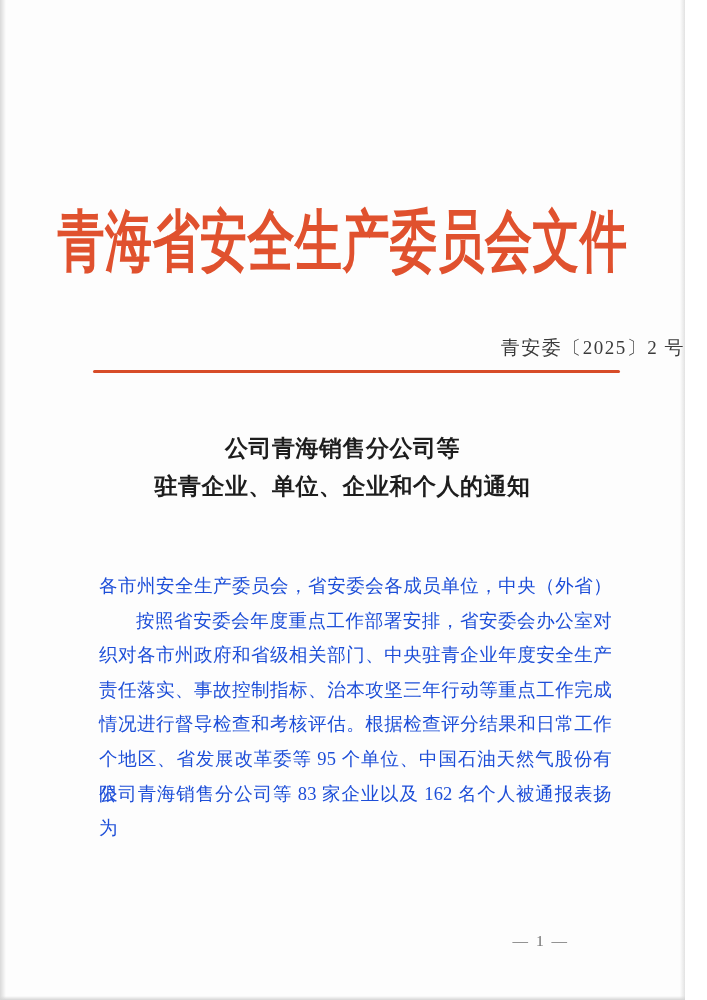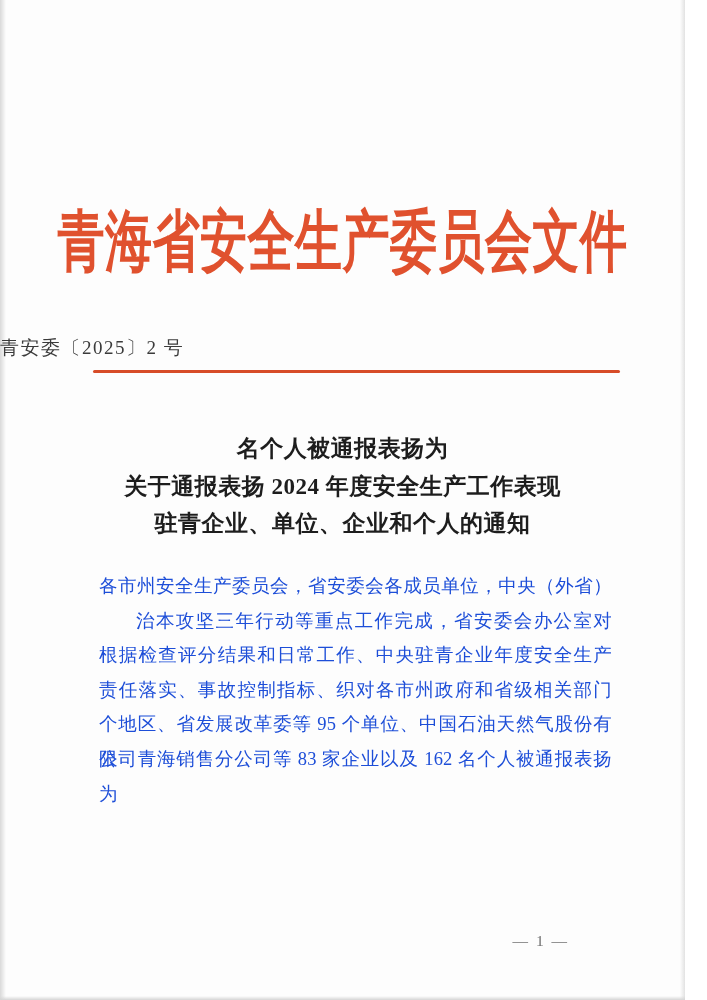--- a/index.html
+++ b/index.html
@@ -38,21 +38,21 @@
     font-weight: 700;
     color: var(--accent, #e0512e);
     transform: scaleY(1.42);
     transform-origin: center;
     white-space: nowrap;
     letter-spacing: 0.5px;
   }
   .doc-number {
     position: absolute;
     top: 335px; left: 0; right: 0;
-    text-align: left;
+    text-align: right;
     font-size: 19px;
     color: #3b3b3b;
     letter-spacing: 1.5px;
     white-space: nowrap;
   }
   .red-rule {
     position: absolute;
     top: 370px; left: 93px;
     width: 527px; height: 3px;
     background: var(--rule, #d74c28);
@@ -108,29 +108,29 @@
   <div class="edge-right"></div>
   <div class="edge-bottom"></div>
 
   <div class="header-title">青海省安全生产委员会文件</div>
 
   <div class="doc-number">青安委〔2025〕2 号</div>
 
   <div class="red-rule"></div>
 
   <div class="title-block">
-    <div>名个人被通报表扬为</div>
-    <div>关于通报表扬 2024 年度安全生产工作表现</div>
+    <div>公司青海销售分公司等</div>
     <div>驻青企业、单位、企业和个人的通知</div>
   </div>
 
   <div class="body-text">
     <div class="body-line fill">各市州安全生产委员会，省安委会各成员单位，中央（外省）</div>
-    <div class="body-line fill indent">治本攻坚三年行动等重点工作完成，省安委会办公室对</div>
-    <div class="body-line fill">根据检查评分结果和日常工作、中央驻青企业年度安全生产</div>
-    <div class="body-line fill">责任落实、事故控制指标、织对各市州政府和省级相关部门</div>
+    <div class="body-line fill indent">按照省安委会年度重点工作部署安排，省安委会办公室对</div>
+    <div class="body-line fill">织对各市州政府和省级相关部门、中央驻青企业年度安全生产</div>
+    <div class="body-line fill">责任落实、事故控制指标、治本攻坚三年行动等重点工作完成</div>
+    <div class="body-line fill">情况进行督导检查和考核评估。根据检查评分结果和日常工作</div>
     <div class="body-line fill">个地区、省发展改革委等 95 个单位、中国石油天然气股份有限</div>
     <div class="body-line fill">公司青海销售分公司等 83 家企业以及 162 名个人被通报表扬为</div>
   </div>
 
   <div class="page-number">— 1 —</div>
 
 </div>
 
 </body></html>

